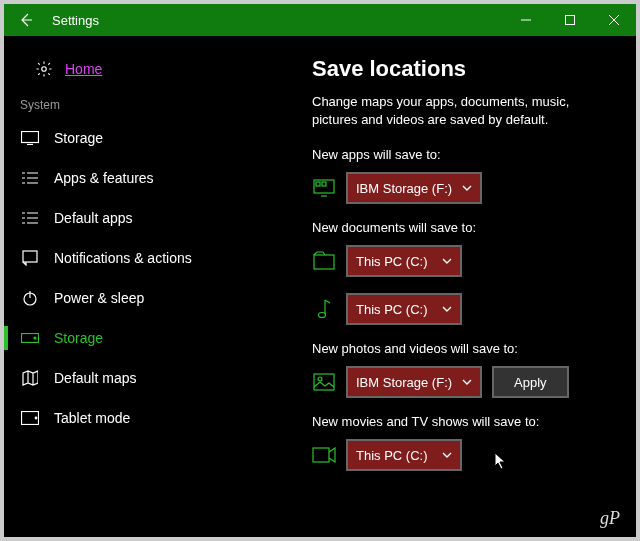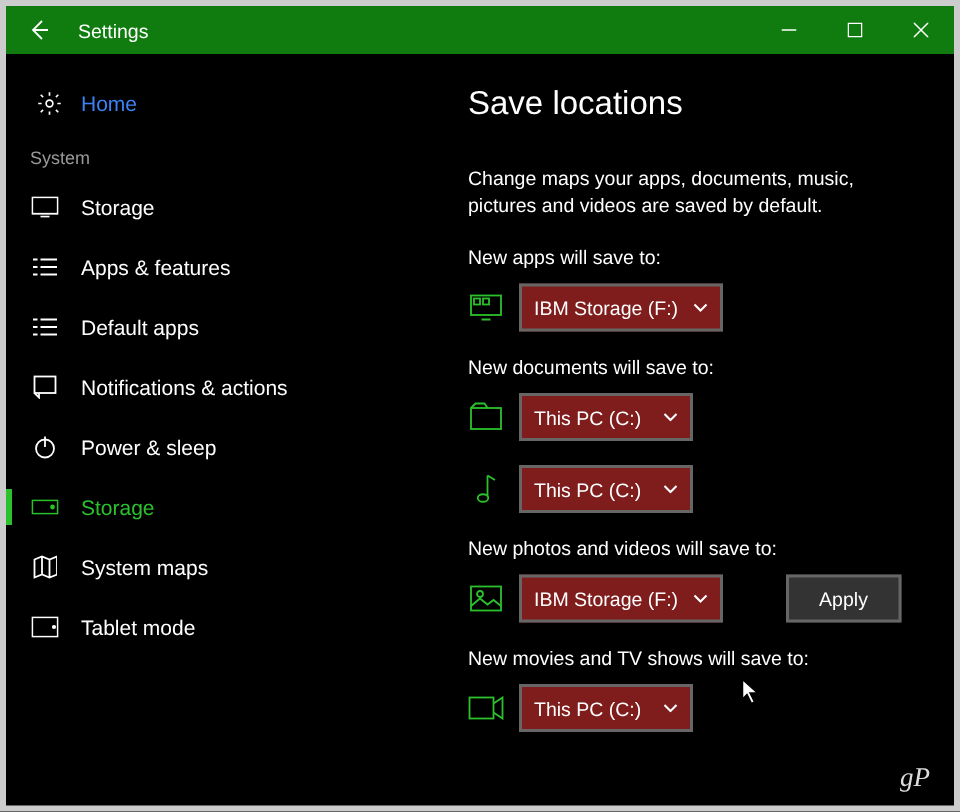--- a/index.html
+++ b/index.html
@@ -6,40 +6,40 @@
 body { background: #808080; display: flex; justify-content: center; align-items: center; height: 541px; width: 640px; overflow: hidden; }
 .frame { width: 640px; height: 541px; background: #ccc; padding: 4px; }
 .window { width: 100%; height: 100%; background: #000; display: flex; flex-direction: column; position: relative; }
 .titlebar { height: 32px; background: #107c10; display: flex; align-items: center; color: #fff; font-size: 13px; }
 .back-btn { width: 44px; height: 32px; display: flex; align-items: center; justify-content: center; cursor: pointer; }
 .title { flex: 1; padding-left: 4px; font-size: 13px; }
 .win-controls { display: flex; }
 .win-btn { width: 44px; height: 32px; display: flex; align-items: center; justify-content: center; cursor: pointer; color: #fff; }
 .content { display: flex; flex: 1; overflow: hidden; }
 .sidebar { width: 280px; padding: 16px 0 0 0; overflow-y: auto; }
-.home-row { display: flex; align-items: center; padding: 8px 16px 14px 20px; color: #3b82f6; font-size: 14px; gap: 12px; }
+.home-row { display: flex; align-items: center; padding: 8px 16px 14px 31px; color: #d946ef; font-size: 14px; gap: 12px; text-decoration: underline; }
 .search-wrap { padding: 0 16px 14px 16px; }
 .search { width: 100%; height: 32px; border: 1px solid #666; background: transparent; color: #999; font-size: 13px; padding: 0 34px 0 10px; position: relative; }
 .search-box { position: relative; }
 .search-icon { position: absolute; right: 10px; top: 50%; transform: translateY(-50%); color: #999; }
 .section-label { color: #999; font-size: 12px; padding: 6px 16px; }
 .nav-item { display: flex; align-items: center; gap: 14px; padding: 12px 16px; color: #fff; font-size: 14px; cursor: pointer; position: relative; }
 .nav-item.active { color: #2cc12c; }
 .nav-item.active::before { content: ""; position: absolute; left: 0; top: 8px; bottom: 8px; width: 4px; background: #2cc12c; }
 .nav-icon { width: 20px; display: flex; justify-content: center; }
 .main { flex: 1; padding: 20px 24px 0 28px; color: #fff; overflow-y: hidden; }
-.page-title { font-size: 22px; font-weight: 400; margin-bottom: 28px; }
+.page-title { font-size: 22px; font-weight: 700; margin-bottom: 11px; }
 .desc { font-size: 13px; color: #fff; line-height: 1.4; margin-bottom: 18px; }
 .setting-group { margin-bottom: 16px; }
 .setting-label { font-size: 13px; margin-bottom: 10px; }
 .setting-controls { display: flex; align-items: center; gap: 10px; }
 .device-icon { width: 24px; color: #2cc12c; display: flex; justify-content: center; }
 .dropdown { height: 32px; border: 2px solid #666; background: #7f1d1d; color: #fff; font-size: 13px; padding: 0 8px; display: flex; align-items: center; gap: 10px; cursor: pointer; min-width: 116px; }
 .dropdown .chev { margin-left: auto; }
-.apply-btn { height: 32px; border: 2px solid #666; background: #333; color: #fff; font-size: 13px; padding: 0 20px; cursor: pointer; margin-left: 32px; }
+.apply-btn { height: 32px; border: 2px solid #666; background: #333; color: #fff; font-size: 13px; padding: 0 20px; cursor: pointer; }
 .watermark { position: absolute; bottom: 8px; right: 16px; color: #ddd; font-size: 18px; font-style: italic; font-family: Georgia, serif; }
 svg { display: block; }
 .cursor { position: absolute; left: 490px; top: 448px; pointer-events: none; }
 </style>
 </head>
 <body>
 
 <div class="frame">
 <div class="window">
 
@@ -133,21 +133,21 @@
               </svg>
             </span>
         <span>Storage</span>
       </div>
       <div class="nav-item">
         <span class="nav-icon">
               <svg width="16" height="16" viewBox="0 0 16 16" fill="none" stroke="#fff" stroke-width="1.2">
                 <path d="M1 3l5-2 5 2 5-2v12l-5 2-5-2-5 2z M6 1v12 M11 3v12"></path>
               </svg>
             </span>
-        <span>System maps</span>
+        <span>Default maps</span>
       </div>
       <div class="nav-item">
         <span class="nav-icon">
               <svg width="18" height="14" viewBox="0 0 18 14" fill="none" stroke="#fff" stroke-width="1.2">
                 <rect x="0.5" y="0.5" width="17" height="13"></rect>
                 <circle cx="15" cy="7" r="0.8" fill="#fff"></circle>
               </svg>
             </span>
         <span>Tablet mode</span>
       </div>

